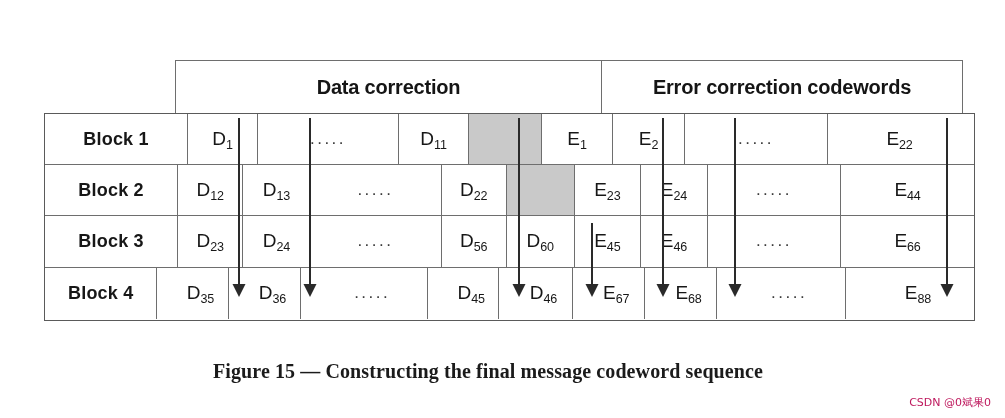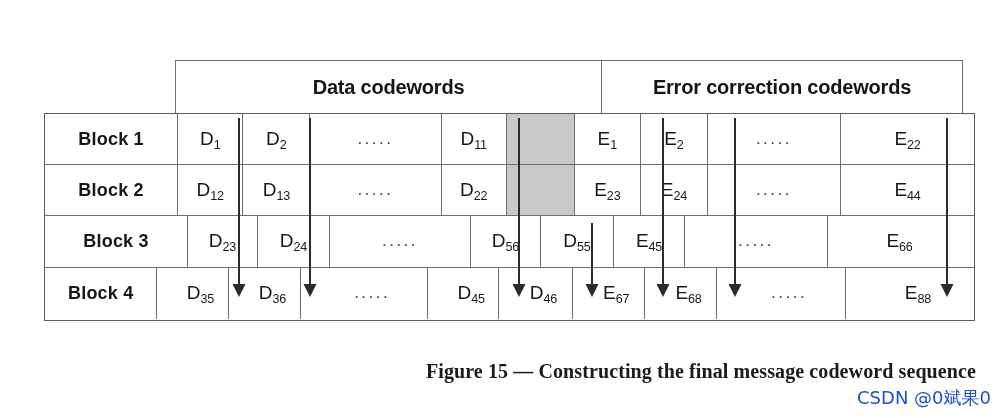--- a/index.html
+++ b/index.html
@@ -118,59 +118,56 @@
     width: 1005px; height: 418px;
     pointer-events: none;
   }
 
   
   .caption {
     position: absolute;
     left: 0;
     top: 360px;
     width: 976px;
-    text-align: right;
+    text-align: center;
     font-family: "Liberation Serif", serif;
     font-weight: bold;
     font-size: 20px;
     color: #1b1b1b;
     letter-spacing: .1px;
   }
 
   
   .watermark {
     position: absolute;
     right: 14px;
     bottom: 8px;
-    font-size: 18px;
-    color: #1d4ed8;
+    font-size: 11px;
+    color: #be185d;
     font-family: "DejaVu Sans", sans-serif;
     white-space: nowrap;
     margin-left: 20px;
   }
 </style>
 </head>
 <body>
 
 <div id="figure">
 
   <div class="hdr-band">
-    <div class="hdr-cell data-hdr">Data codewords</div>
+    <div class="hdr-cell data-hdr">Data correction</div>
     <div class="hdr-cell ecc-hdr">Error correction codewords</div>
   </div>
 
   <div class="grid" id="grid">
       <div class="row">
         <div class="cell c-block">Block 1</div>
         <div class="cell c-1">
           <span class="sym"><span>D</span><sub>1</sub></span>
         </div>
-        <div class="cell c-2">
-          <span class="sym"><span>D</span><sub>2</sub></span>
-        </div>
         <div class="cell c-dots">
           <span class="dots">.....</span>
         </div>
         <div class="cell c-11">
           <span class="sym"><span>D</span><sub>11</sub></span>
         </div>
         <div class="cell c-34 grey"></div>
         <div class="cell c-e1">
           <span class="sym"><span>E</span><sub>1</sub></span>
         </div>
@@ -220,24 +217,27 @@
         <div class="cell c-2">
           <span class="sym"><span>D</span><sub>24</sub></span>
         </div>
         <div class="cell c-dots">
           <span class="dots">.....</span>
         </div>
         <div class="cell c-11">
           <span class="sym"><span>D</span><sub>56</sub></span>
         </div>
         <div class="cell c-34">
-          <span class="sym"><span>D</span><sub>55</sub></span>
+          <span class="sym"><span>D</span><sub>60</sub></span>
         </div>
         <div class="cell c-e1">
           <span class="sym"><span>E</span><sub>45</sub></span>
+        </div>
+        <div class="cell c-e2">
+          <span class="sym"><span>E</span><sub>46</sub></span>
         </div>
         <div class="cell c-edots">
           <span class="dots">.....</span>
         </div>
         <div class="cell c-e22">
           <span class="sym"><span>E</span><sub>66</sub></span>
         </div>
       </div>
       <div class="row">
         <div class="cell c-block">Block 4</div>

